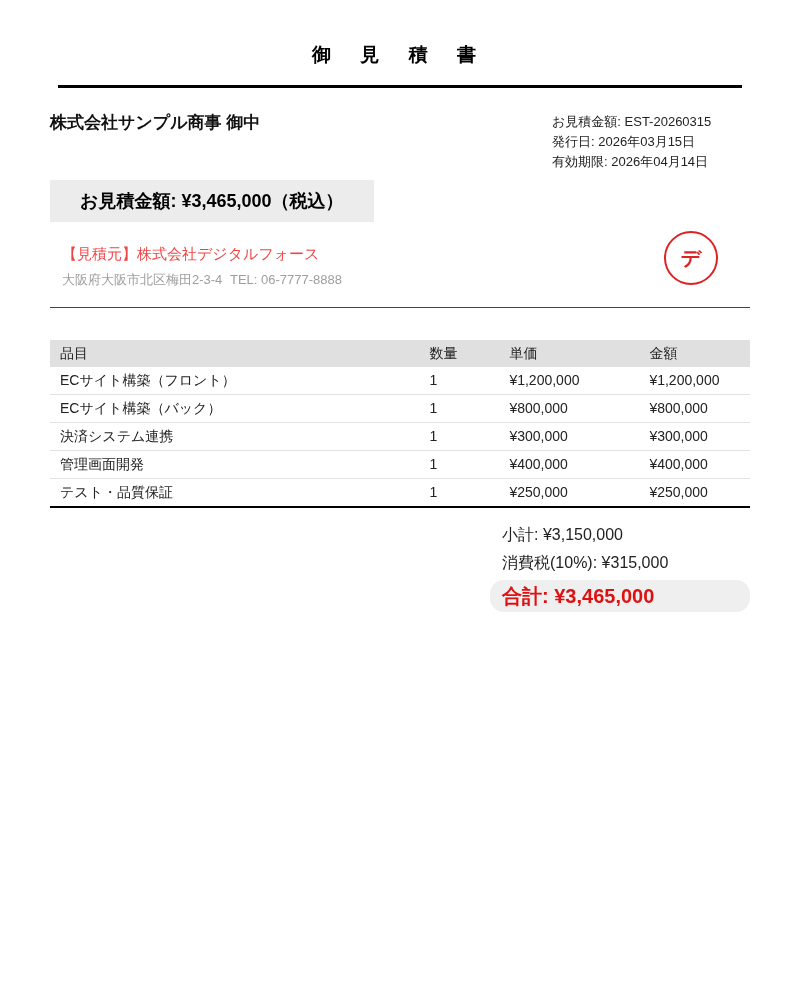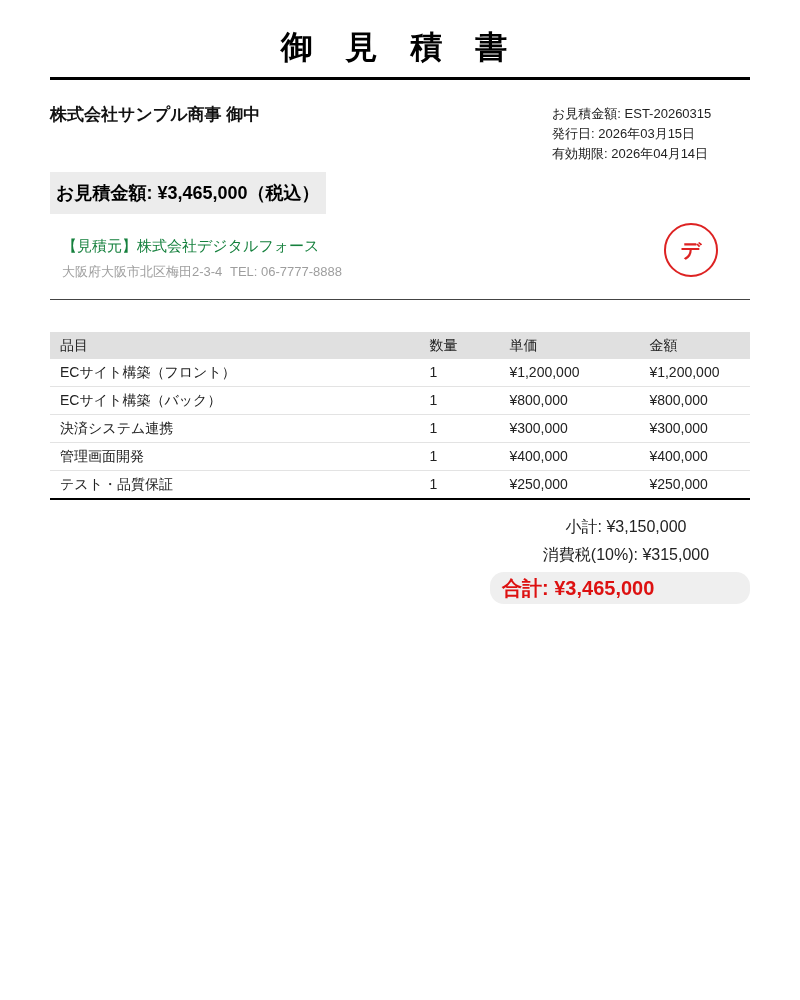--- a/index.html
+++ b/index.html
@@ -7,24 +7,24 @@
   body {
     width: 800px; height: 1000px;
     background: #ffffff;
     font-family: "Liberation Sans", "DejaVu Sans", sans-serif;
     color: #1a1a1a;
   }
   .page { padding: 0 50px; }
 
   
   .doc-title {
-    margin: 0;
+    margin: 8px;
     padding: 30px 0 13px 0;
     text-align: center;
-    font-size: 32px;
+    font-size: 19px;
     line-height: 34px;
     font-weight: bold;
     letter-spacing: 12px;
     color: #000;
     border-bottom: 3px solid #000;
   }
 
   
   .head-row {
     margin-top: 24px;
@@ -44,37 +44,37 @@
     color: #222;
     min-width: 198px;
   }
   .meta-line span { white-space: nowrap; }
 
   
   .amount-box {
     display: inline-block;
     margin-top: 8px;
     background: #ececec;
-    padding: 9px 6px;
+    padding: 9px 30px;
     font-size: 18px;
     line-height: 24px;
     font-weight: bold;
     color: #000;
   }
 
   
   .issuer {
     margin-top: 22px;
     position: relative;
     padding-left: 12px;
   }
   .issuer-name {
     font-size: 15px;
     line-height: 20px;
-    color: #15803d;
+    color: #ef4444;
   }
   .issuer-contact {
     margin-top: 7px;
     font-size: 13px;
     line-height: 18px;
     color: #9e9e9e;
   }
   .issuer-contact .tel { margin-left: 4px; }
   .seal {
     position: absolute;
@@ -131,21 +131,20 @@
     margin-top: 16px;
     margin-left: auto;
     width: 260px;
   }
   .totals-line {
     font-size: 16px;
     line-height: 22px;
     color: #222;
     padding-left: 12px;
     margin-bottom: 6px;
-    text-align: center;
   }
   .totals-grand {
     margin-top: 6px;
     background: #efefef;
     padding: 4px 12px;
     font-size: 20px;
     line-height: 24px;
     font-weight: bold;
     color: #dd1111;
     border-radius: 14px;

